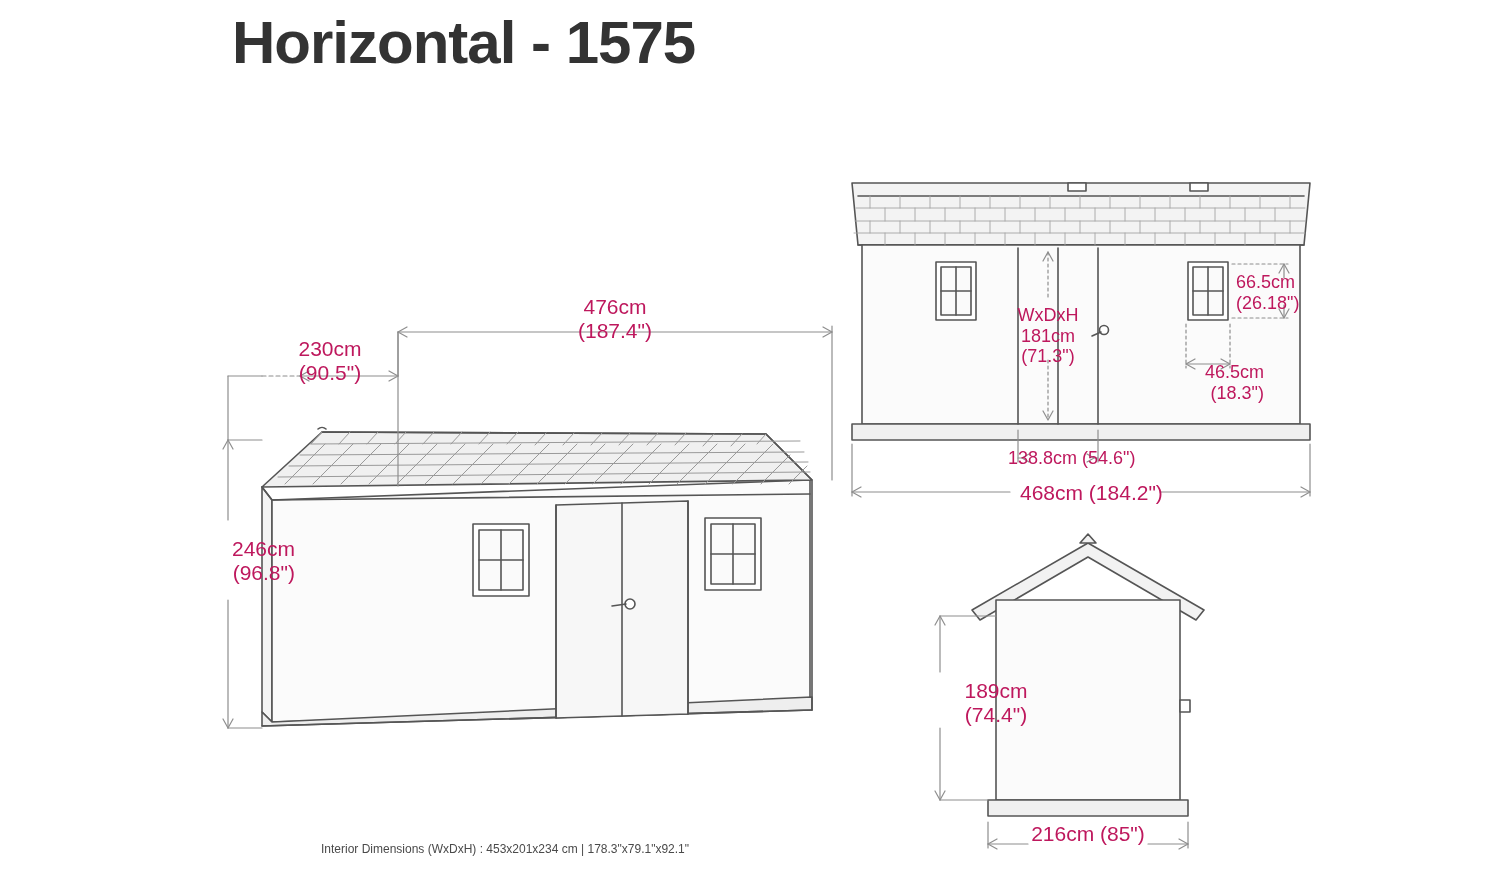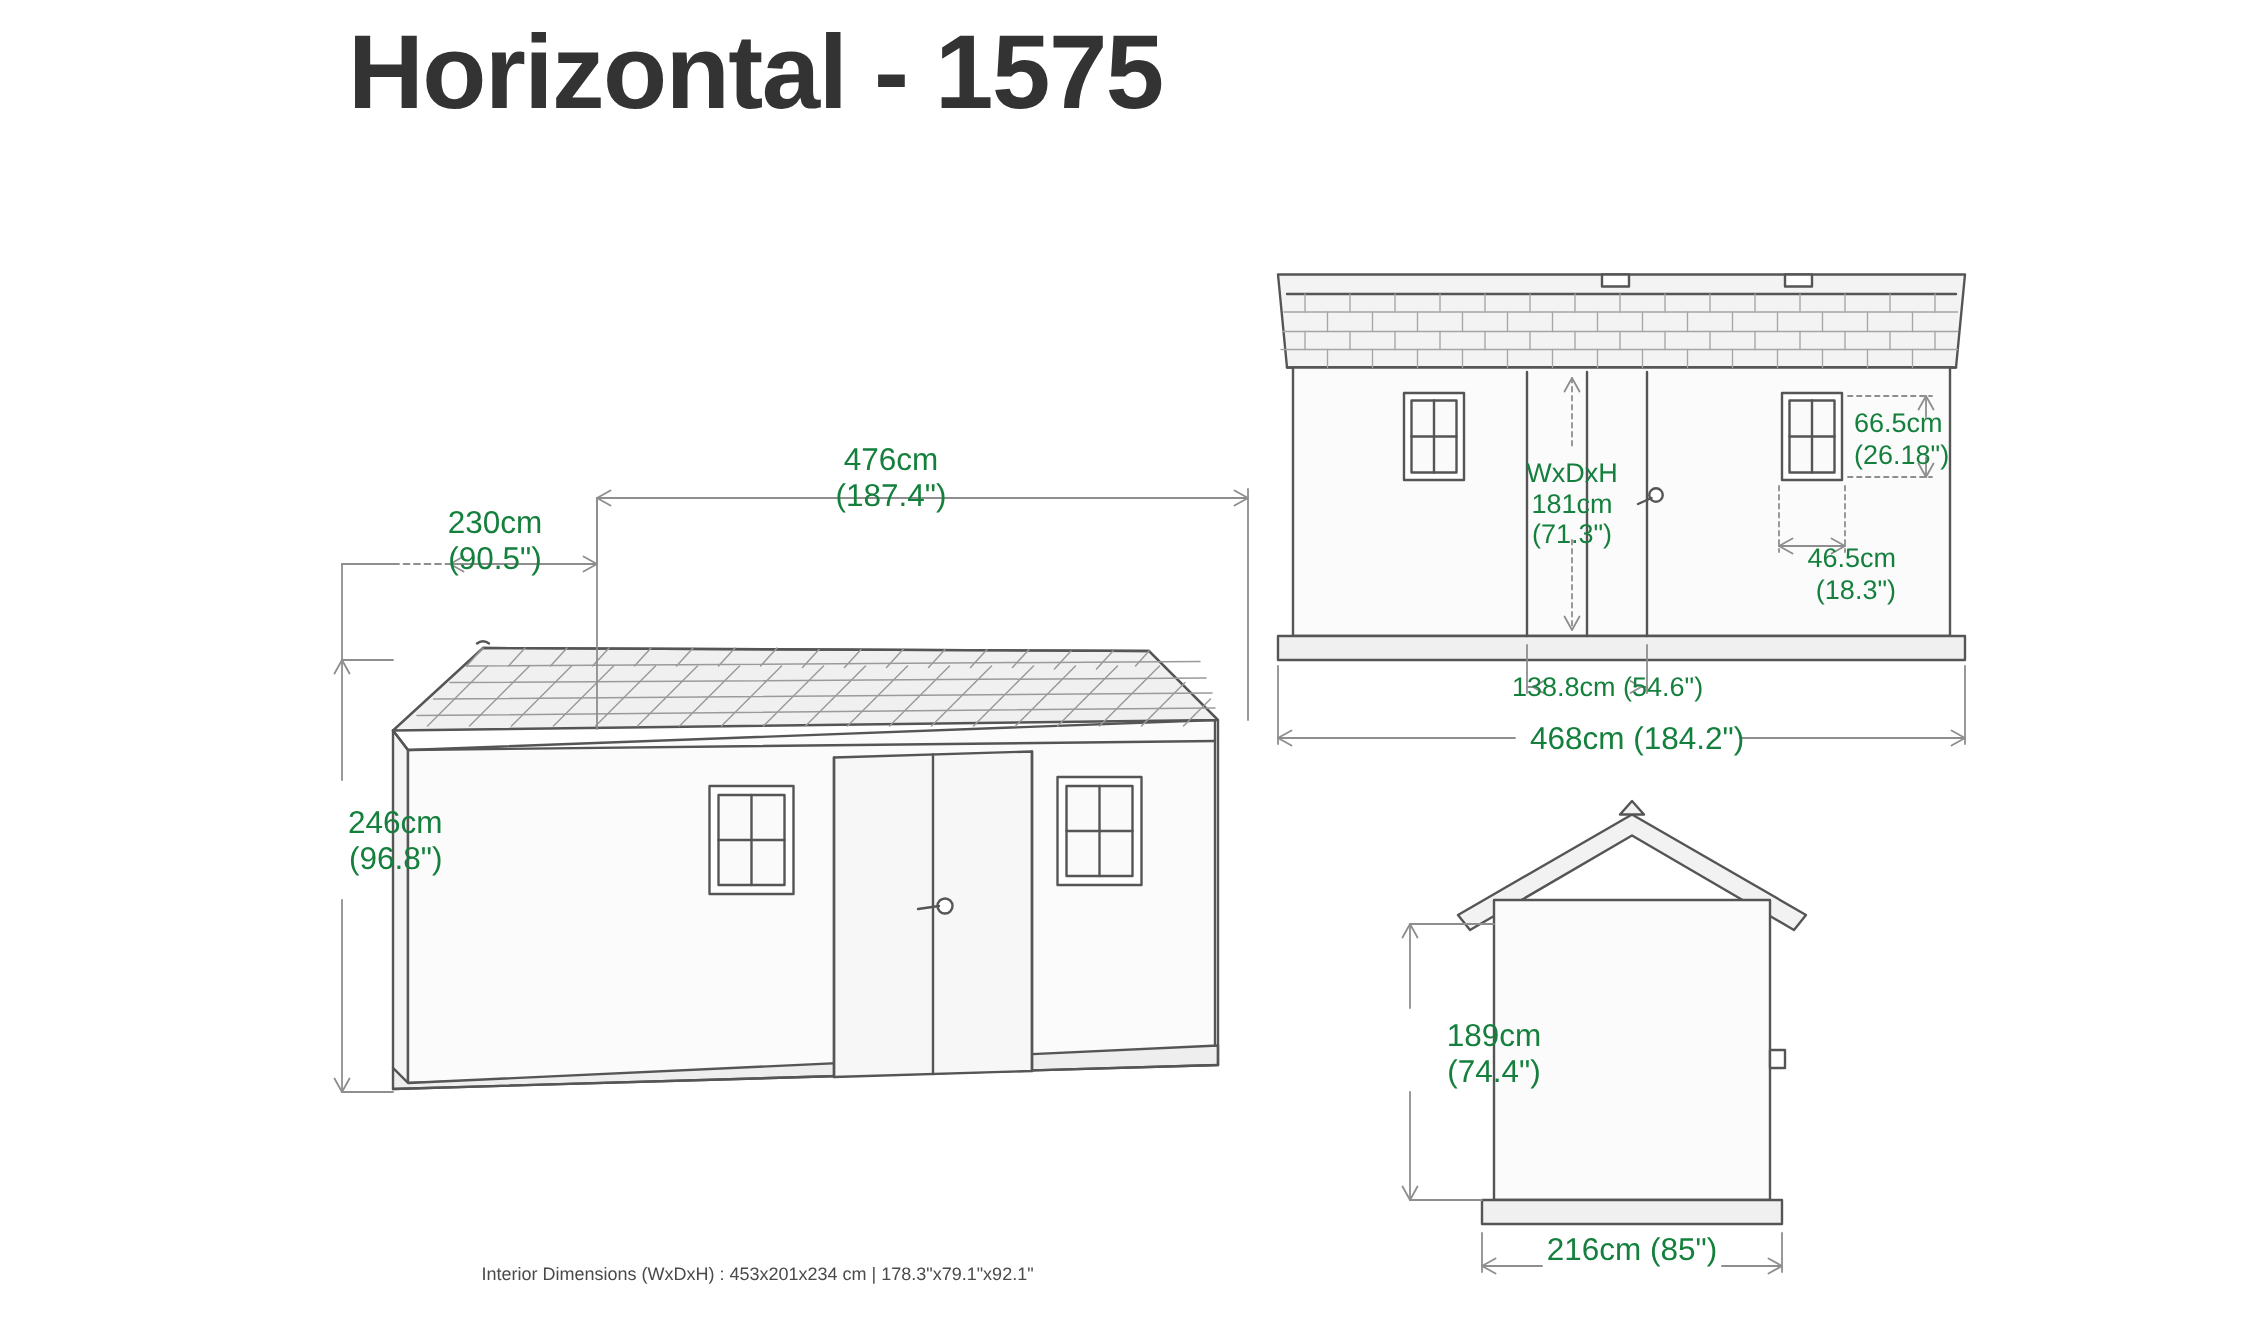--- a/index.html
+++ b/index.html
@@ -12,21 +12,21 @@
     height: 880px;
     position: relative;
     font-family: "Liberation Sans", sans-serif;
     color: #3f3f3f;
     overflow: hidden;
   }
   #page-title {
     position: absolute;
     left: 232px;
     top: 8px;
-    font-size: 70px;
+    font-size: 60px;
     font-weight: bold;
     letter-spacing: -1px;
     color: #333333;
     white-space: nowrap;
   }
   #footer-note {
     position: absolute;
     left: 0;
     top: 842px;
     width: 1010px;
@@ -37,21 +37,21 @@
   svg.diagram {
     position: absolute;
     left: 0;
     top: 0;
     width: 1500px;
     height: 880px;
   }
   .lbl {
     position: absolute;
     font-size: 21px;
-    color: #15803d;
+    color: #be185d;
     line-height: 1.15;
     white-space: nowrap;
   }
   .lbl.mid {
     font-size: 18px;
   }
   .lbl.c {
     text-align: center;
   }
 </style>
@@ -381,21 +381,21 @@
       <path d="M988,822 L988,848"></path>
       <path d="M1188,822 L1188,848"></path>
       <path d="M988,844 L1028,844"></path>
       <path d="M1148,844 L1188,844"></path>
       <path d="M988,844 l9,-5 M988,844 l9,5"></path>
       <path d="M1188,844 l-9,-5 M1188,844 l-9,5"></path>
     </g>
   </g>
 </svg>
 
-<div class="lbl c" style="left:499px; top:295px; width:190px;">
+<div class="lbl c" style="left:520px; top:295px; width:190px;">
   <div>476cm</div>
   <div>(187.4")</div>
 </div>
 
 <div class="lbl c" style="left:240px; top:337px; width:180px;text-align:center;">
   <div>230cm</div>
   <div>(90.5")</div>
 </div>
 
 <div class="lbl c" style="left:160px; top:537px; width:135px;text-align:right;">

